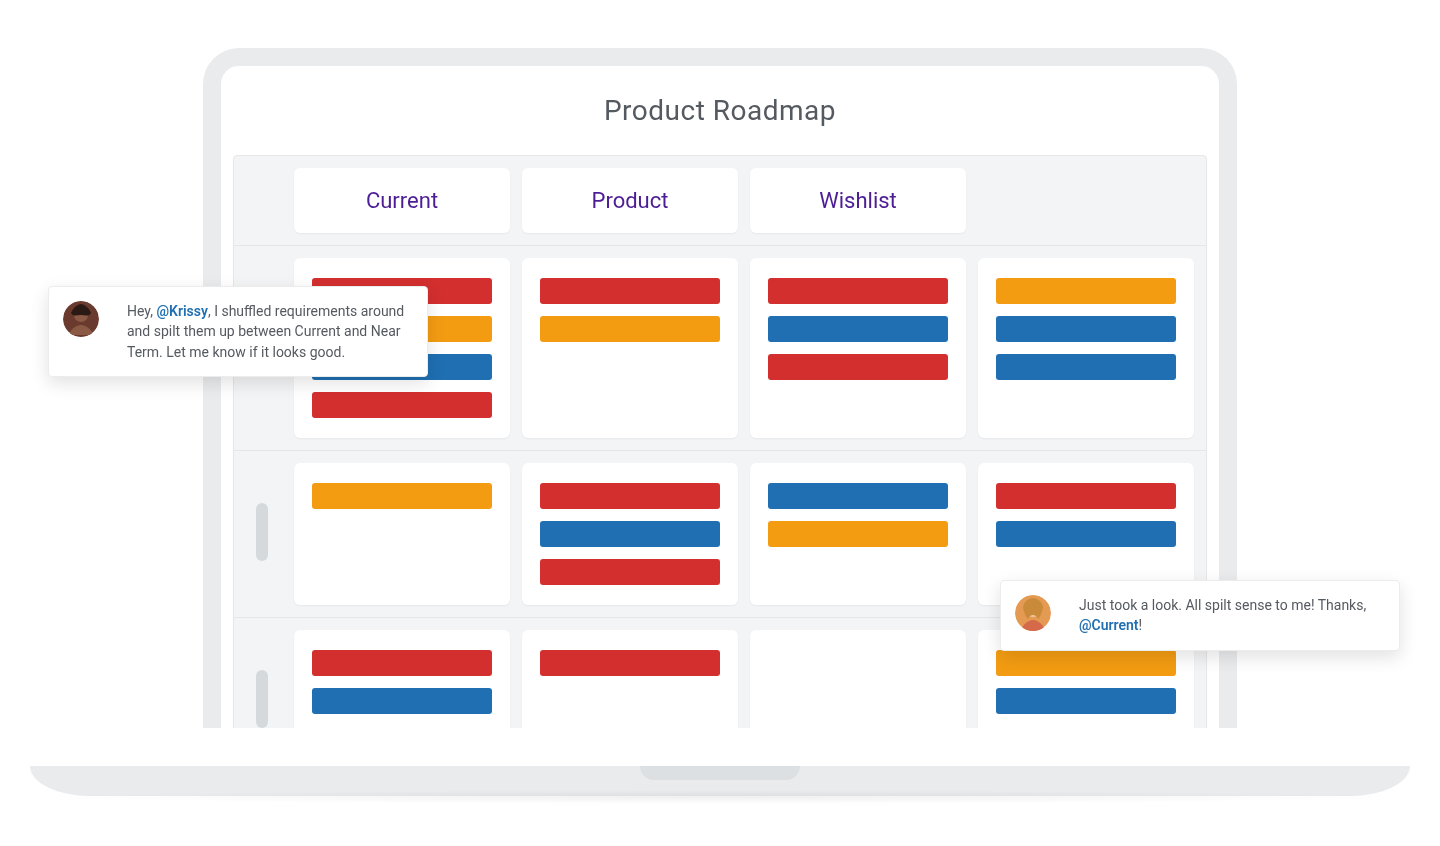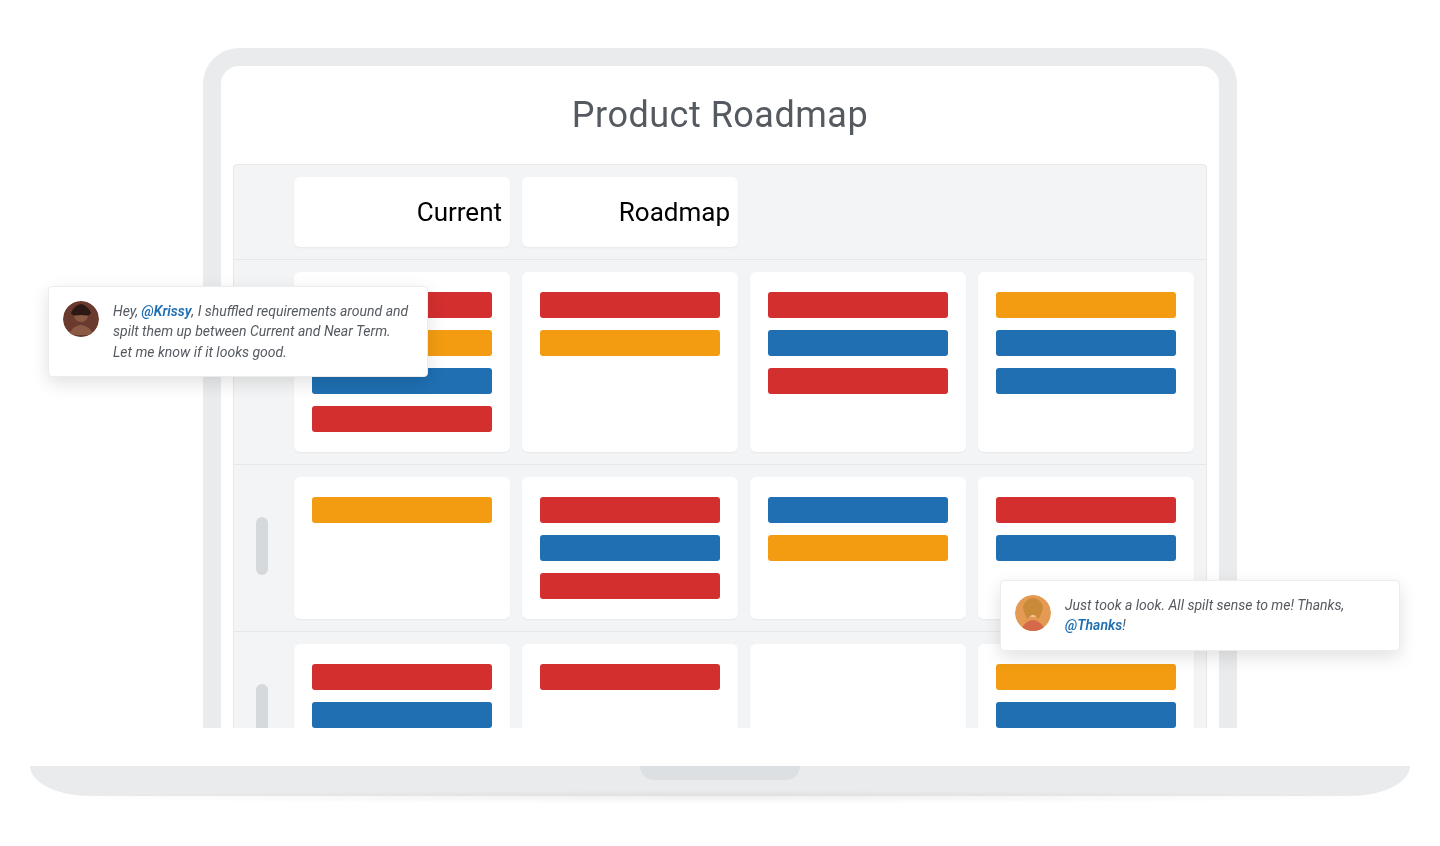--- a/index.html
+++ b/index.html
@@ -38,21 +38,21 @@
     border-radius: 50%;
   }
   .screen {
     position: absolute;
     inset: 0;
     padding: 8px 12px 0 12px;
     overflow: hidden;
   }
   .page-title {
     text-align: center;
-    font-size: 36px;
+    font-size: 28px;
     font-weight: 400;
     color: #555a60;
     letter-spacing: 0.5px;
     padding: 20px 0 28px;
   }
 
   
   .board {
     border: 1px solid #e6e7e9;
     border-radius: 4px;
@@ -61,23 +61,23 @@
   }
   .columns-header {
     display: grid;
     grid-template-columns: 36px 1fr 1fr 1fr 1fr;
     gap: 12px;
     padding: 0 12px 12px 12px;
   }
   .col-head {
     background: #ffffff;
     border-radius: 6px;
-    text-align: right;
-    font-size: 26px;
-    color: #000000;
+    text-align: center;
+    font-size: 22px;
+    color: #4c1d95;
     padding: 20px 8px;
     box-shadow: 0 1px 2px rgba(0,0,0,0.05);
   }
   .col-gutter { }
 
   .workspaces { }
   .workspace {
     border-top: 1px solid #e6e7e9;
     display: grid;
     grid-template-columns: 36px 1fr 1fr 1fr 1fr;
@@ -141,26 +141,25 @@
 
   
   .comment-card {
     position: absolute;
     background: #ffffff;
     border: 1px solid #ececec;
     border-radius: 4px;
     box-shadow: 0 6px 18px rgba(0,0,0,0.12);
     display: flex;
     align-items: flex-start;
-    gap: 14px;
+    gap: 28px;
     padding: 14px 18px 14px 14px;
     font-size: 14px;
     line-height: 1.45;
     color: #555a60;
-    font-style: italic;
   }
   .comment-left  { left: 48px;  top: 286px; width: 380px; }
   .comment-right { right: 40px; top: 580px; width: 400px; }
   .avatar {
     width: 36px;
     height: 36px;
     border-radius: 50%;
     flex-shrink: 0;
     overflow: hidden;
     display: block;
@@ -174,21 +173,22 @@
 <div class="device">
   <div class="camera"></div>
   <div class="screen">
     <div class="page-title">Product Roadmap</div>
 
     <div class="board">
 
       <div class="columns-header">
         <div class="col-gutter"></div>
         <div class="col-head">Current</div>
-        <div class="col-head">Roadmap</div>
+        <div class="col-head">Product</div>
+        <div class="col-head">Wishlist</div>
       </div>
 
       <div class="workspaces" id="workspaces">
           <div class="workspace">
             <div>
               <div class="ws-tab"></div>
             </div>
             <div class="cell">
               <div class="bar red"></div>
               <div class="bar orange"></div>
@@ -275,15 +275,15 @@
 <div class="comment-card comment-right">
   <span class="avatar">
     <svg viewBox="0 0 36 36">
       <circle cx="18" cy="18" r="18" fill="#e49a52"></circle>
       <circle cx="18" cy="15" r="7" fill="#f2c9a8"></circle>
       <path d="M6 36c2-9 10-11 12-11s10 2 12 11" fill="#d46a4a"></path>
       <path d="M8 12c1-6 7-9 10-9s9 3 10 9c-1 6-4 12-5 12-1-3-3-4-5-4s-4 1-5 4c-1 0-4-6-5-12z" fill="#c98a3a"></path>
     </svg>
   </span>
   <div>
-    <span>Just took a look. All spilt sense to me! Thanks, </span><span class="mention">@Thanks</span><span>!</span>
+    <span>Just took a look. All spilt sense to me! Thanks, </span><span class="mention">@Current</span><span>!</span>
   </div>
 </div>
 
 </body></html>

